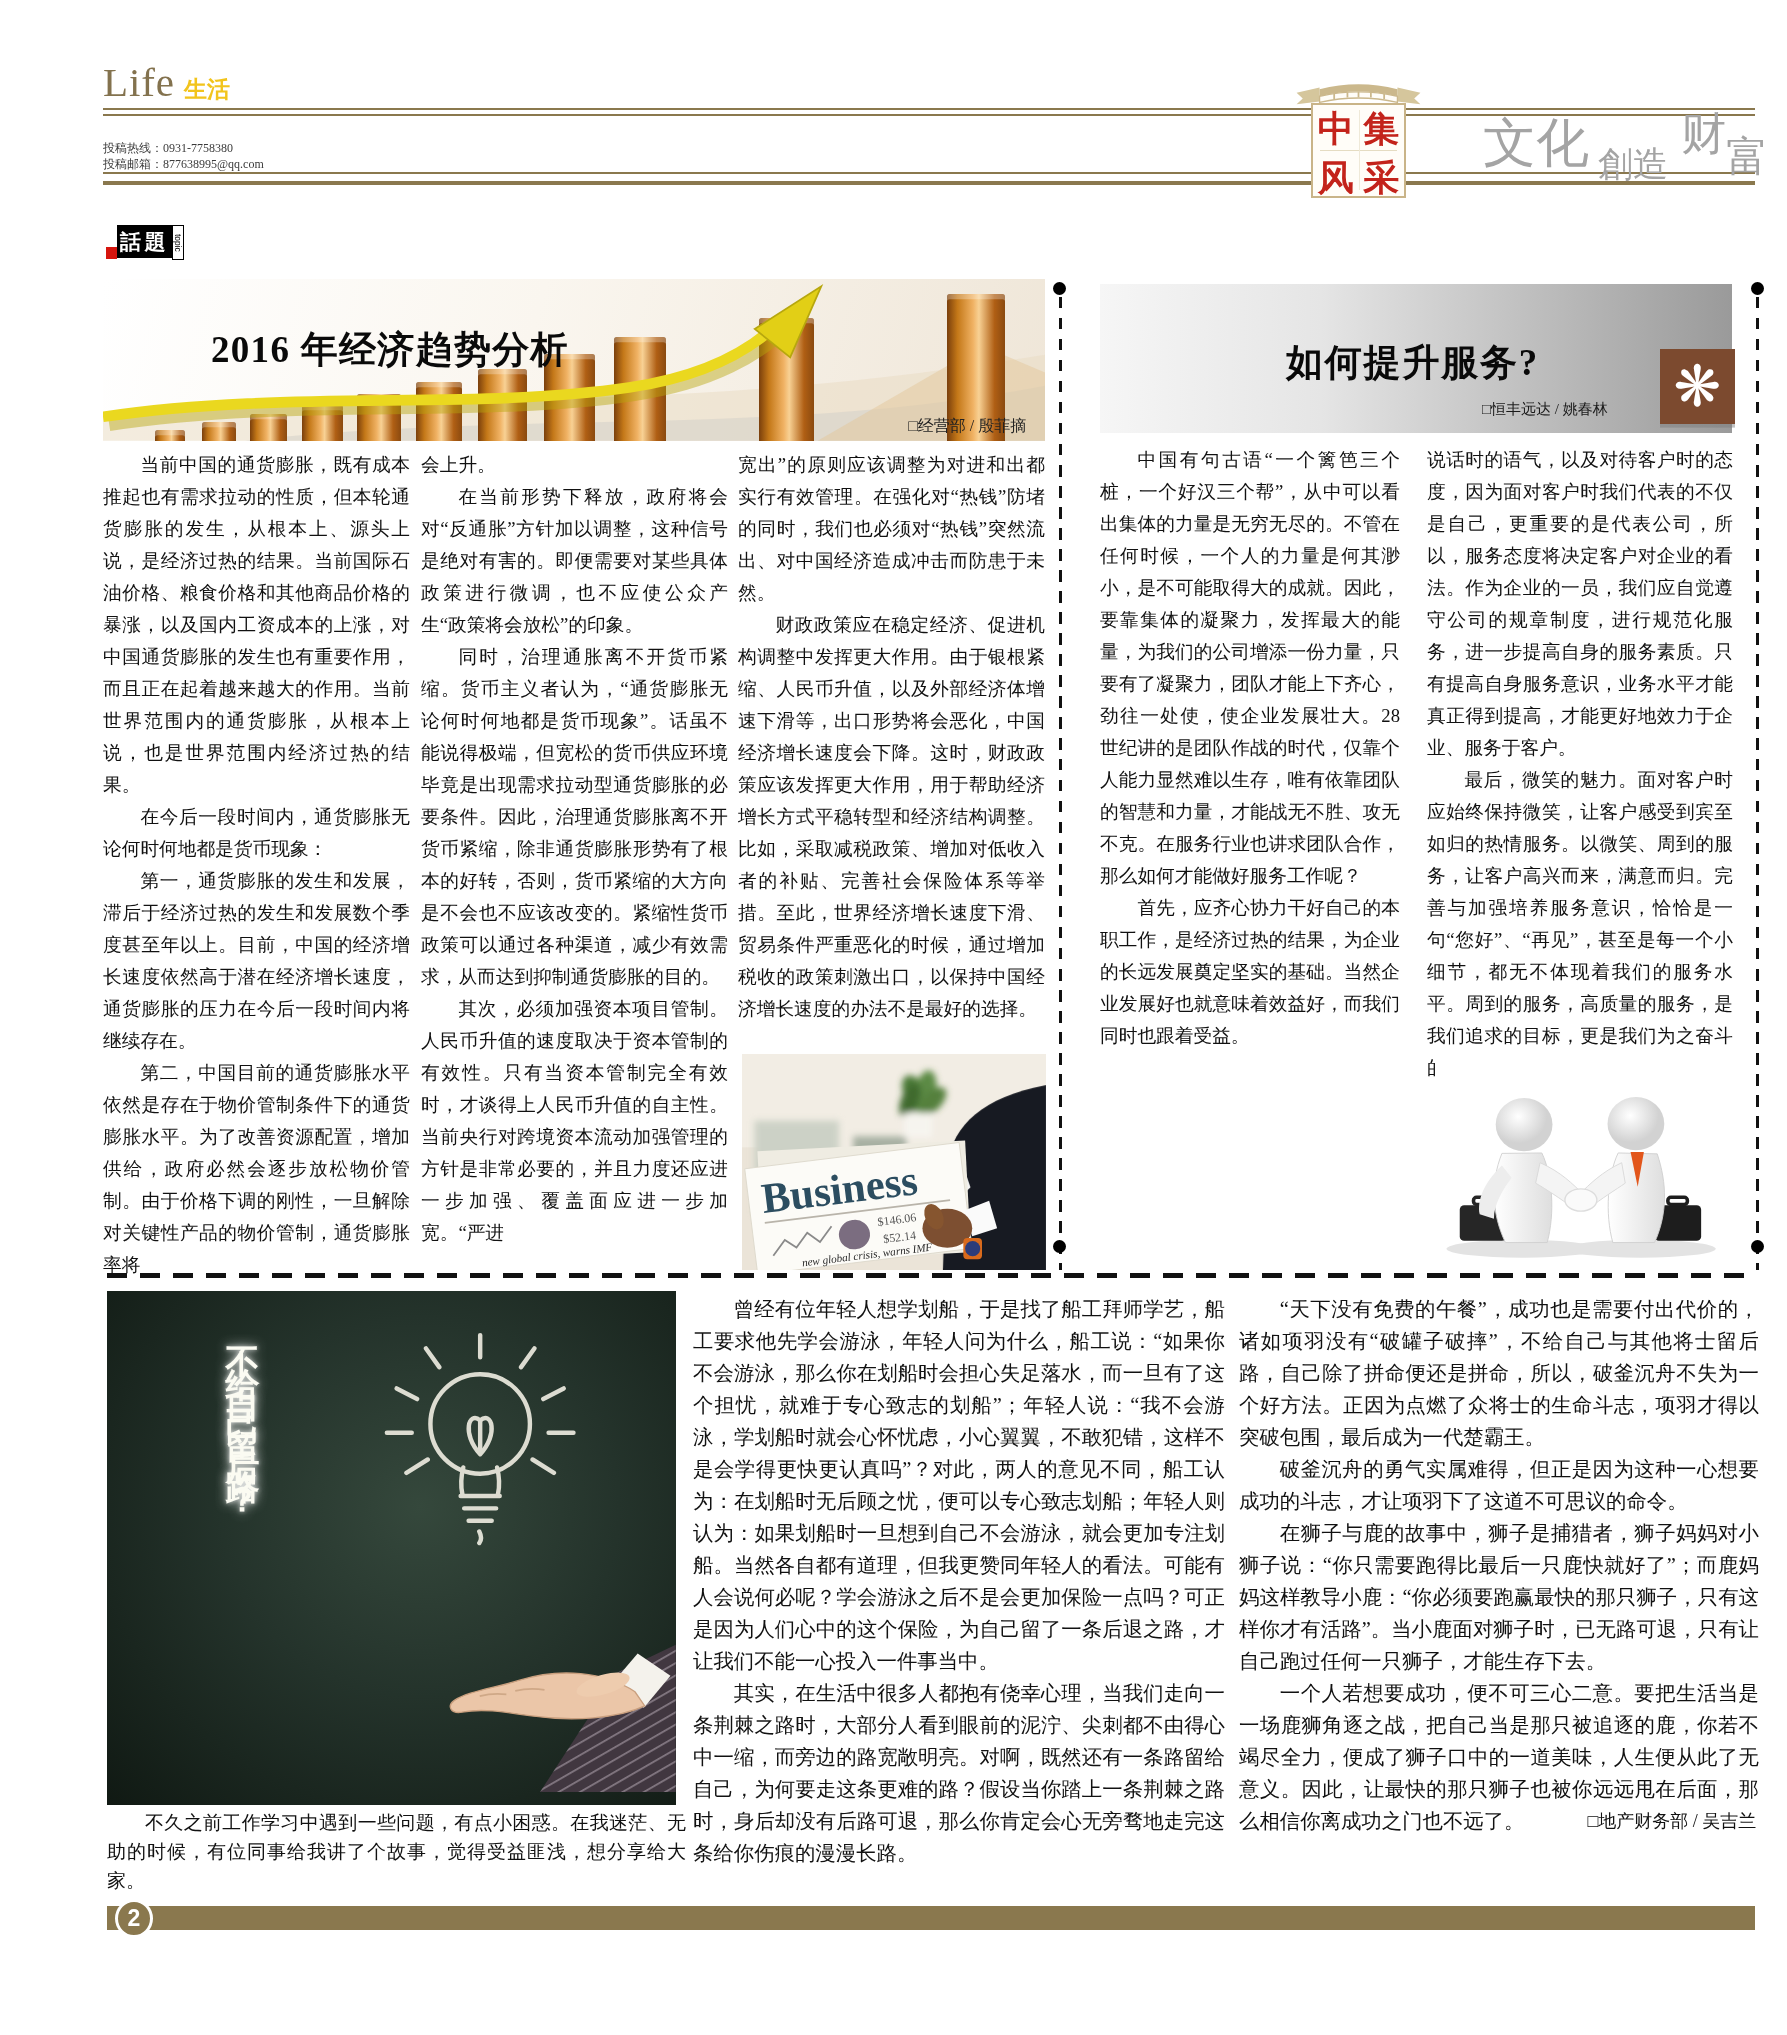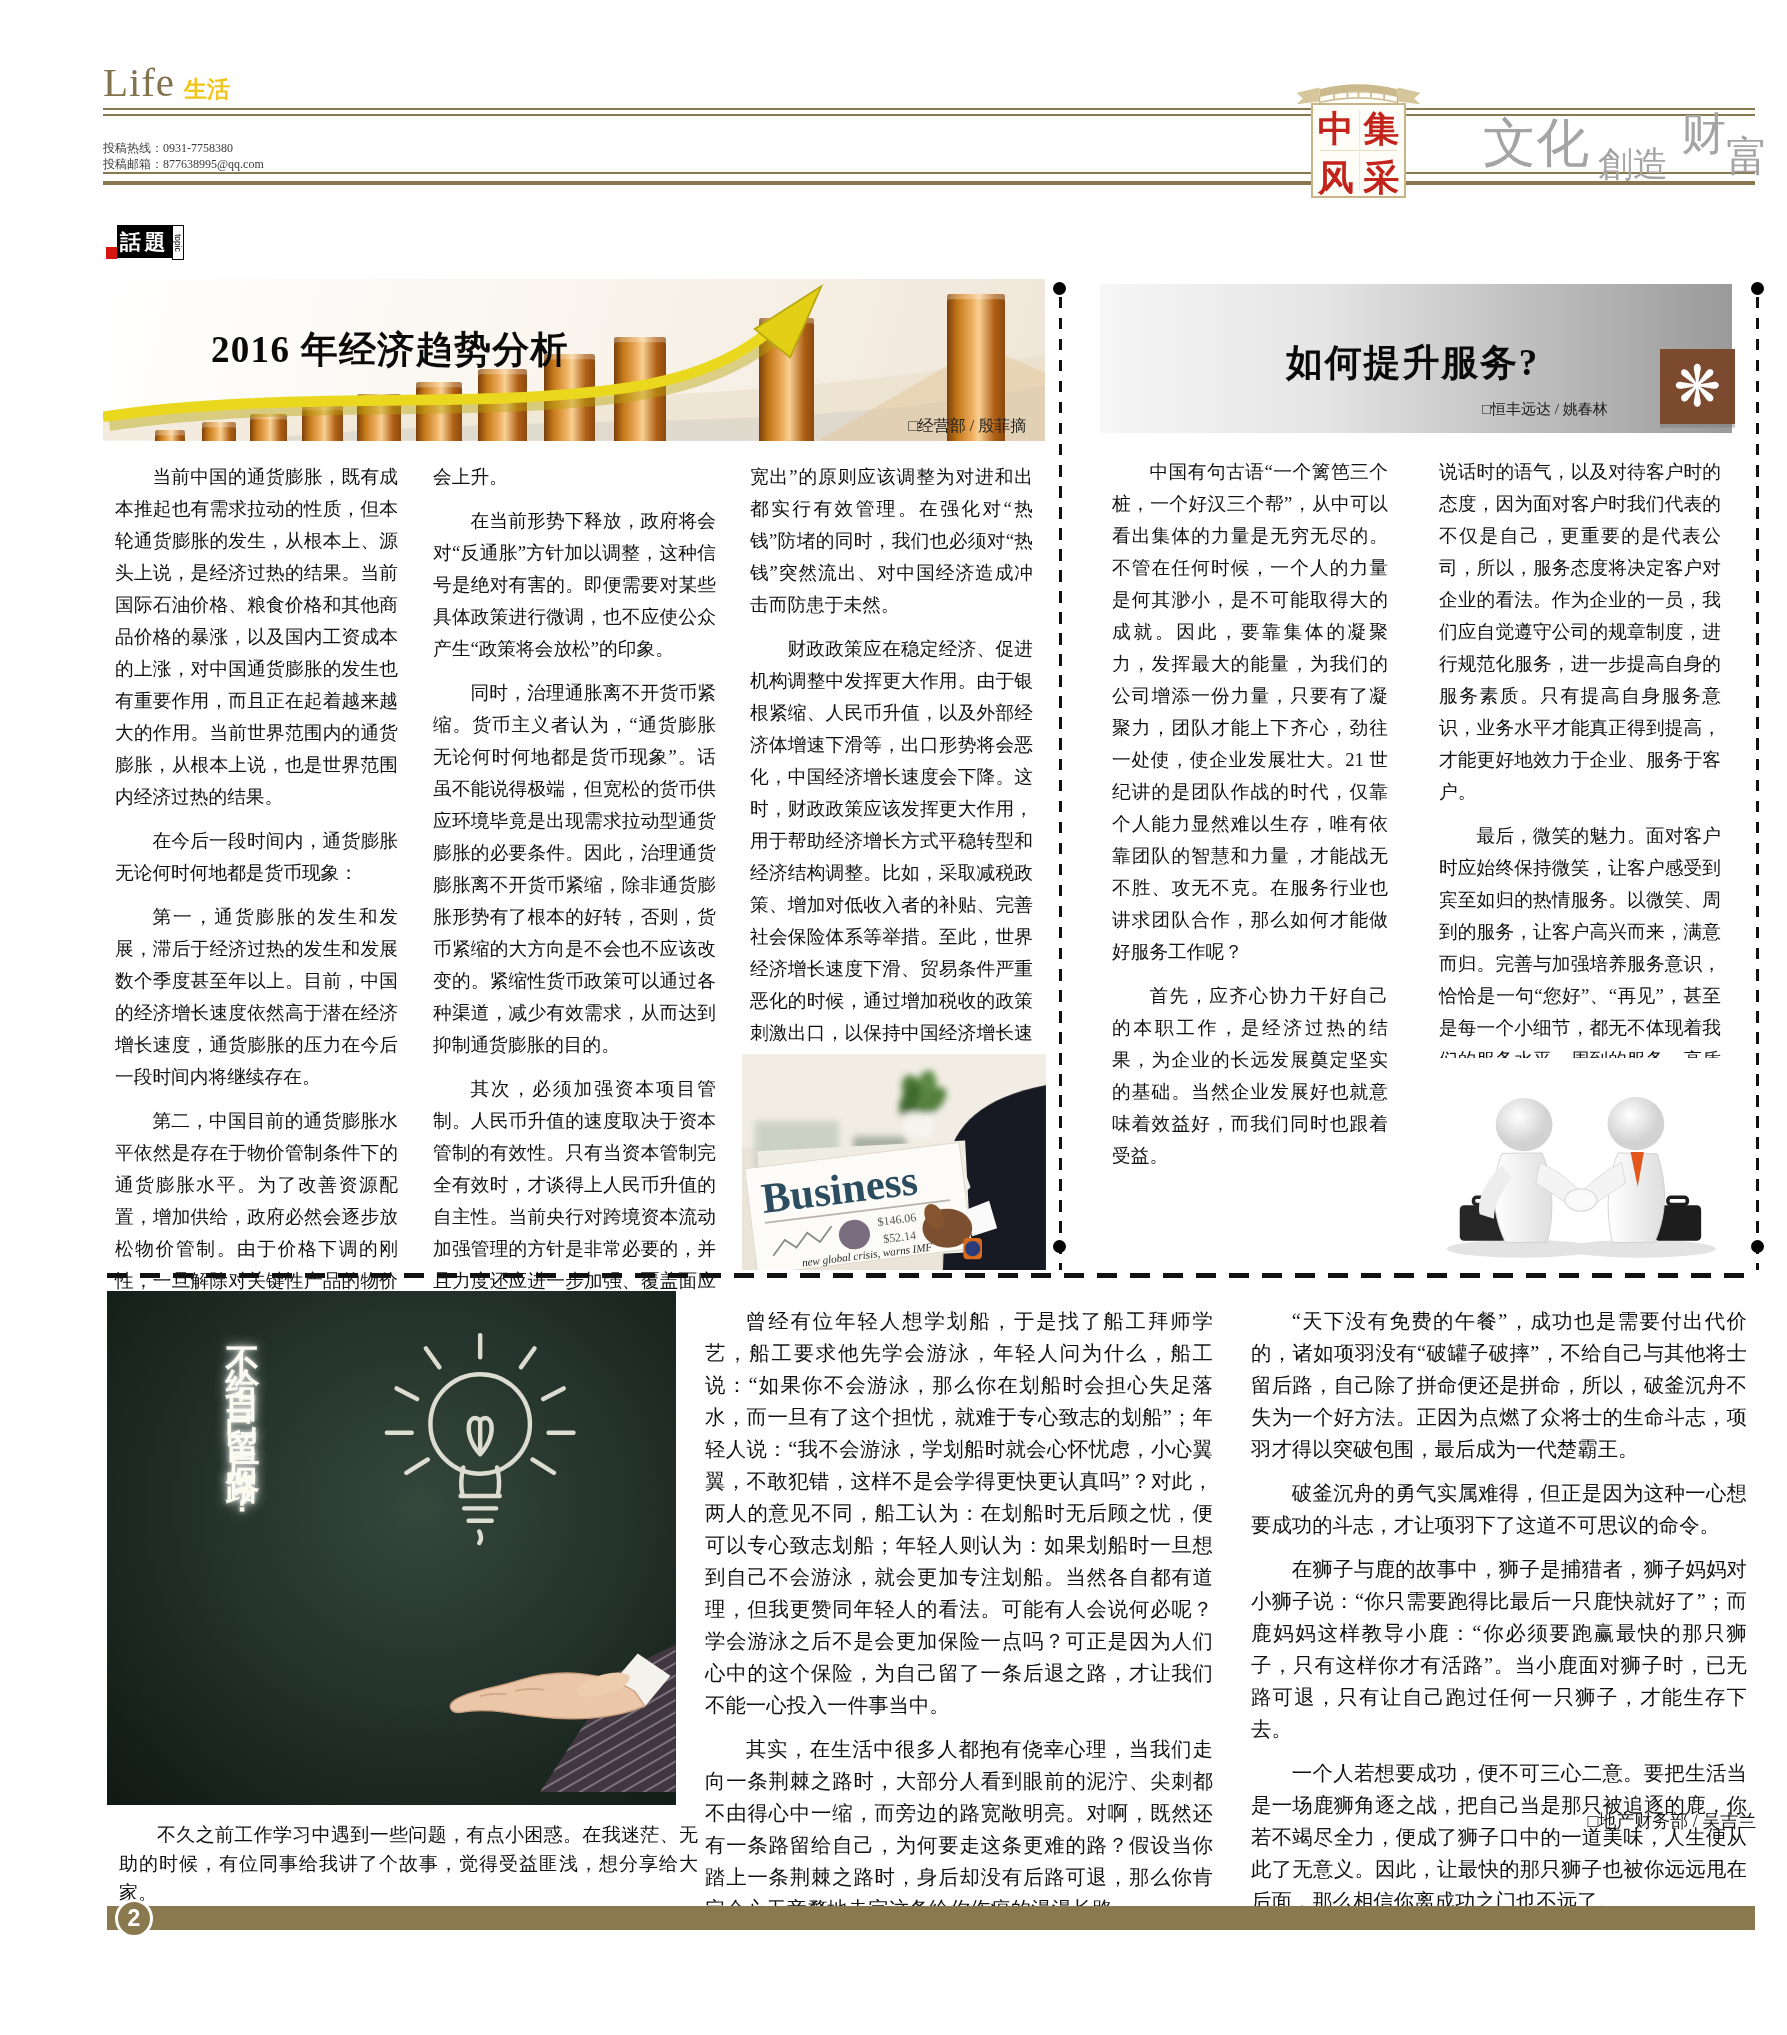--- a/index.html
+++ b/index.html
@@ -46,21 +46,21 @@
   .banner svg{position:absolute;left:0;top:0;}
   .bar{position:absolute;bottom:0;border-radius:2.7px 2.7px 0 0;
       background:linear-gradient(90deg,#7a3f0c 0%,#c47818 18%,#f0b264 45%,#f8d194 55%,#b05f14 82%,#8a4a10 100%);
       box-shadow:inset 0 5.3px 0 rgba(255,255,255,.28);}
   .banner-title{left:108px;top:46px;font-size:37px;font-weight:bold;color:#0a0a0a;letter-spacing:1.3px;}
   .banner-byline{right:18.7px;bottom:4.4px;font-size:16px;color:#222;}
 
   
   .cols{position:absolute;}
   .col{position:absolute;top:0;text-align:justify;}
-  .para{margin:12px;text-indent:2em;}
+  .para{margin:0;text-indent:2em;}
   .para.noindent{text-indent:0;}
   .a1cols{left:103px;top:449px;width:942px;height:821px;font-size:18.7px;line-height:32px;}
   .a1c1{left:0;width:307px;}
   .a1c2{left:318px;width:307px;}
   .a1c3{left:635px;width:307px;}
   .biz-photo{left:742px;top:1054px;width:304px;height:216px;overflow:hidden;}
 
   
   .vdash{width:3.1px;background:repeating-linear-gradient(180deg,#111 0 11.5px,transparent 11.5px 21px);}
   .vdl{left:1059px;top:297px;height:973px;}
@@ -245,21 +245,21 @@
     <div class="abs a2title">如何提升服务?</div>
     <div class="abs a2byline">□恒丰远达 / 姚春林</div>
     <div class="abs ornament">
         <span>❋</span>
       </div>
   </div>
 
   <div class="cols a2cols">
     <div class="col a2c1">
 
-    <p class="para">中国有句古语“一个篱笆三个桩，一个好汉三个帮”，从中可以看出集体的力量是无穷无尽的。不管在任何时候，一个人的力量是何其渺小，是不可能取得大的成就。因此，要靠集体的凝聚力，发挥最大的能量，为我们的公司增添一份力量，只要有了凝聚力，团队才能上下齐心，劲往一处使，使企业发展壮大。21 世纪讲的是团队作战的时代，仅靠个人能力显然难以生存，唯有依靠团队的智慧和力量，才能战无不胜、攻无不克。在服务行业也讲求团队合作，那么如何才能做好服务工作呢？</p>
+    <p class="para">中国有句古语“一个篱笆三个桩，一个好汉三个帮”，从中可以看出集体的力量是无穷无尽的。不管在任何时候，一个人的力量是何其渺小，是不可能取得大的成就。因此，要靠集体的凝聚力，发挥最大的能量，为我们的公司增添一份力量，只要有了凝聚力，团队才能上下齐心，劲往一处使，使企业发展壮大。28 世纪讲的是团队作战的时代，仅靠个人能力显然难以生存，唯有依靠团队的智慧和力量，才能战无不胜、攻无不克。在服务行业也讲求团队合作，那么如何才能做好服务工作呢？</p>
         <p class="para">首先，应齐心协力干好自己的本职工作，是经济过热的结果，为企业的长远发展奠定坚实的基础。当然企业发展好也就意味着效益好，而我们同时也跟着受益。</p>
       </div>
     <div class="col a2c2">
 
     <p class="para noindent">说话时的语气，以及对待客户时的态度，因为面对客户时我们代表的不仅是自己，更重要的是代表公司，所以，服务态度将决定客户对企业的看法。作为企业的一员，我们应自觉遵守公司的规章制度，进行规范化服务，进一步提高自身的服务素质。只有提高自身服务意识，业务水平才能真正得到提高，才能更好地效力于企业、服务于客户。</p>
         <p class="para">最后，微笑的魅力。面对客户时应始终保持微笑，让客户感受到宾至如归的热情服务。以微笑、周到的服务，让客户高兴而来，满意而归。完善与加强培养服务意识，恰恰是一句“您好”、“再见”，甚至是每一个小细节，都无不体现着我们的服务水平。周到的服务，高质量的服务，是我们追求的目标，更是我们为之奋斗的动力。</p>
       </div>
   </div>
 
   <div class="abs shake-photo">

